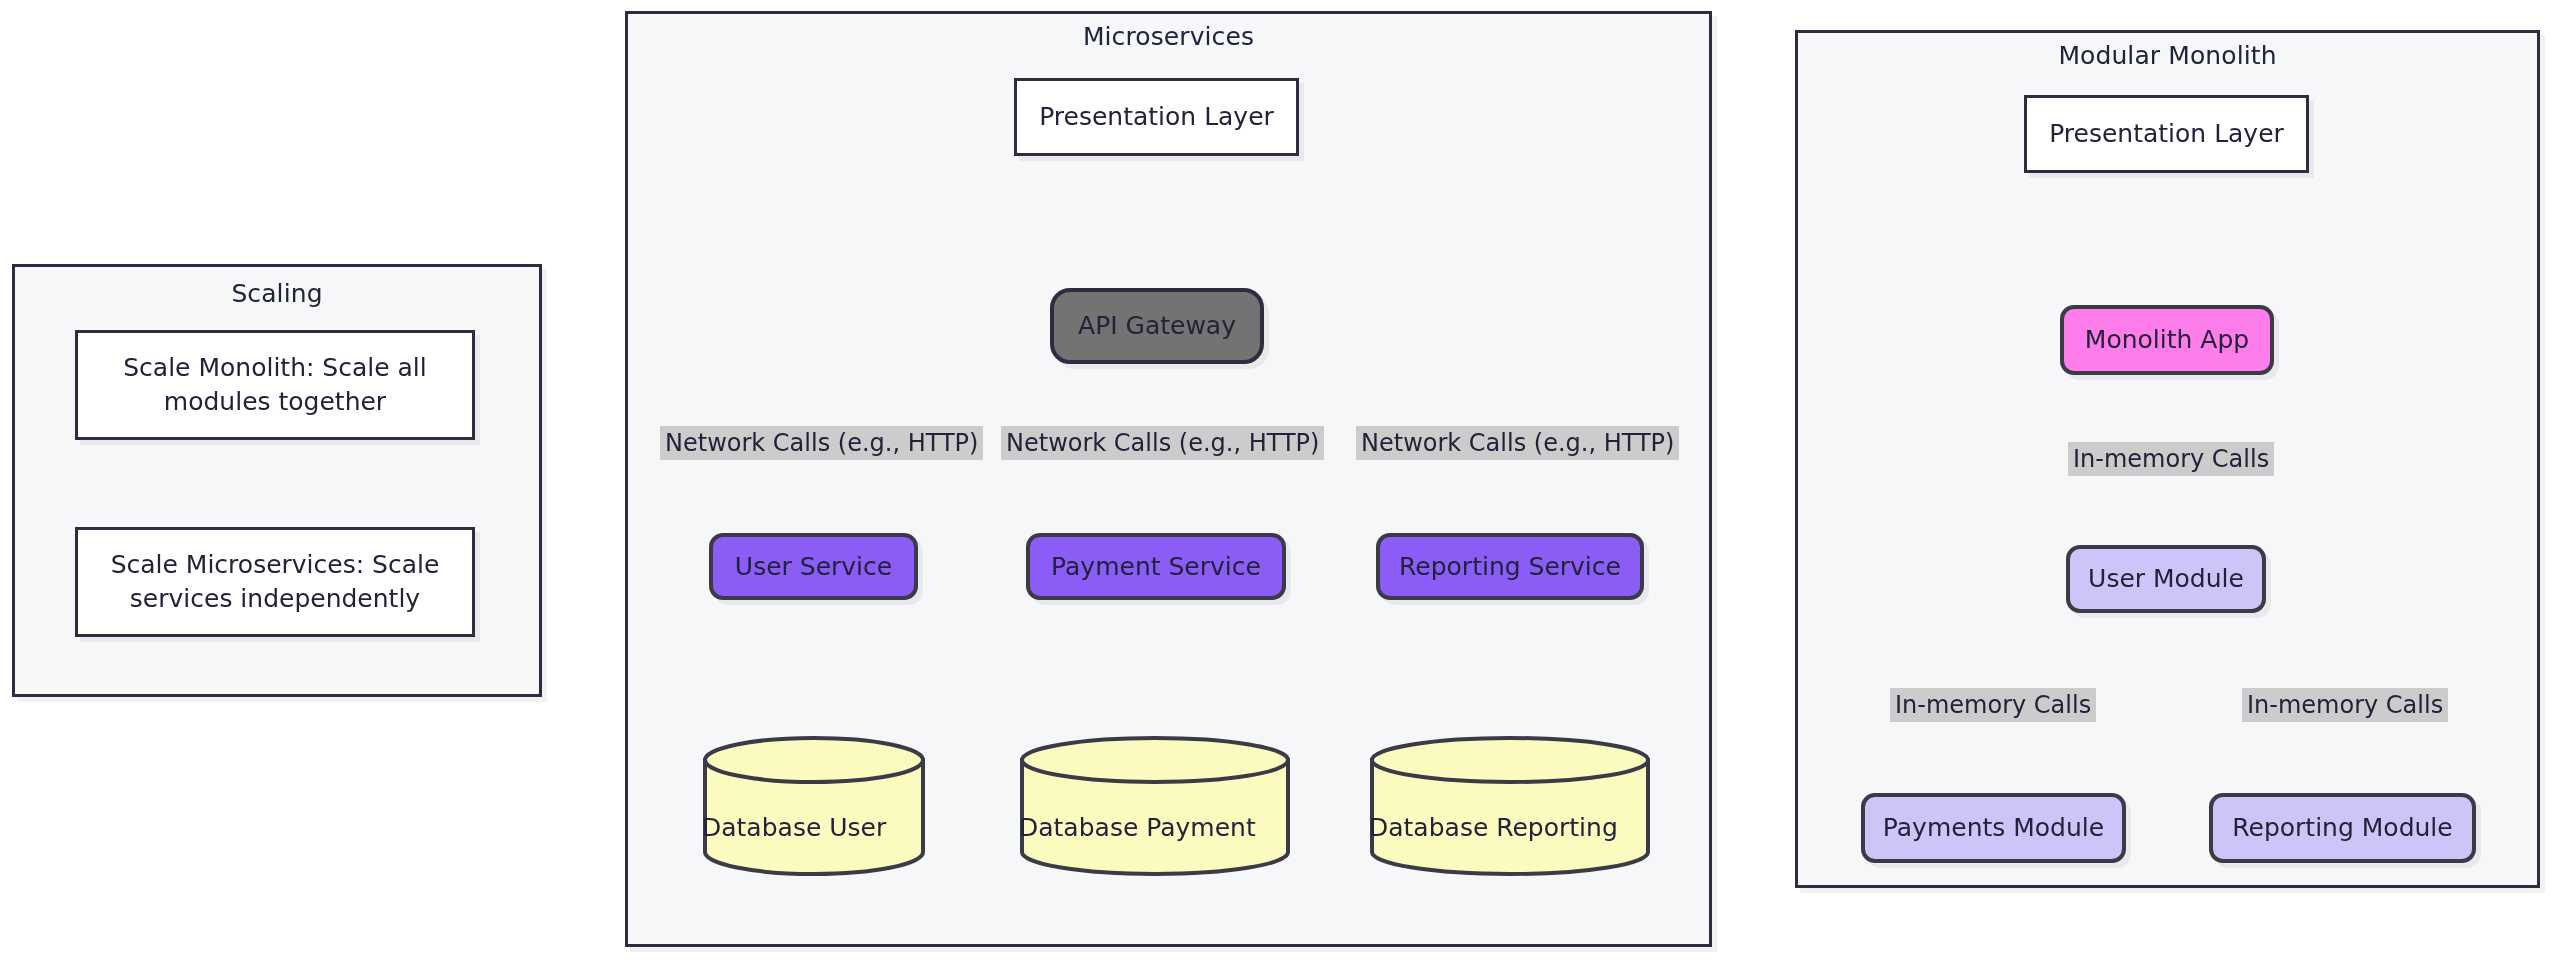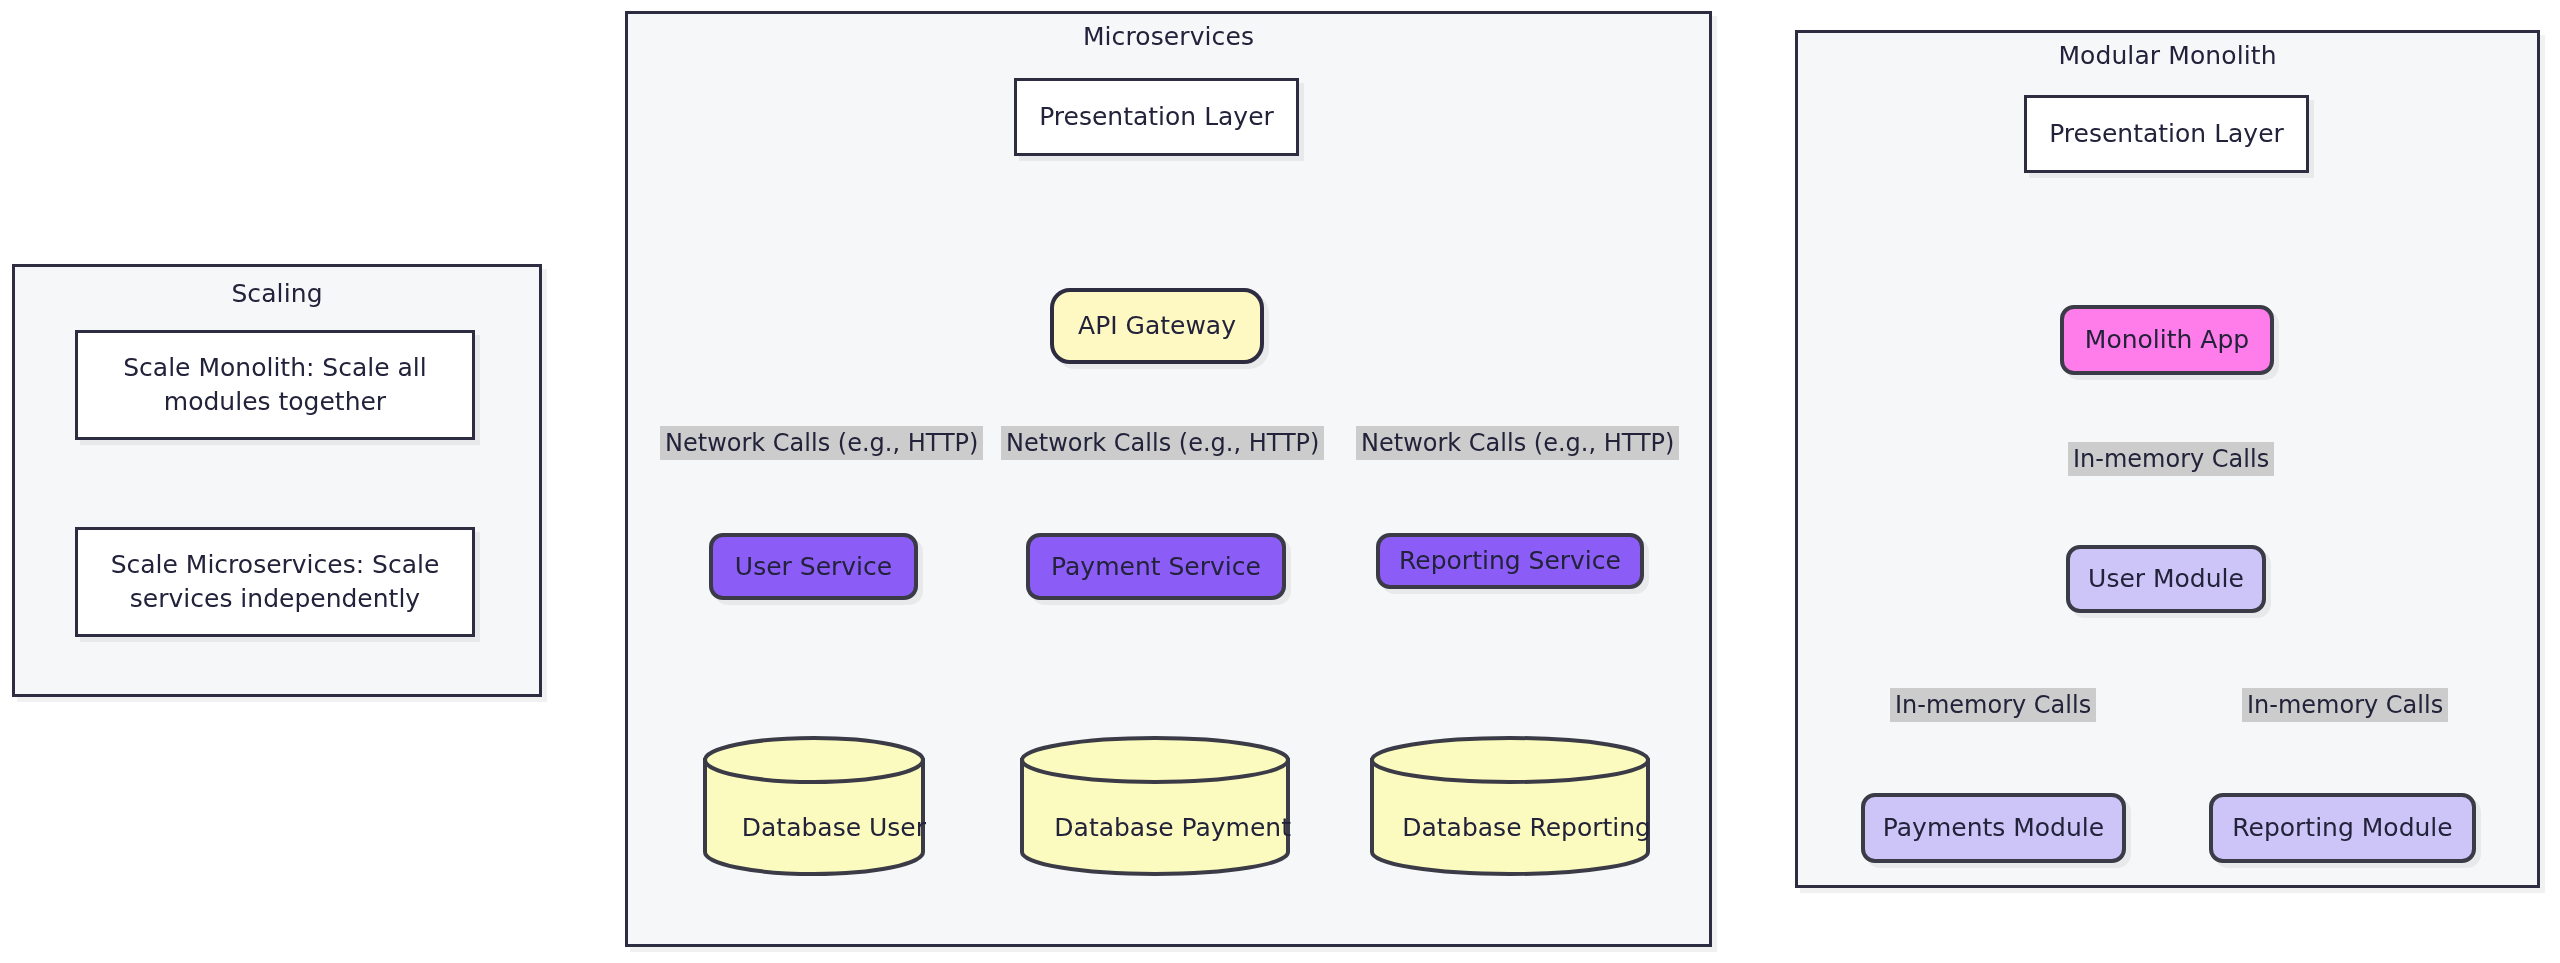--- a/index.html
+++ b/index.html
@@ -59,21 +59,21 @@
   }
   .node.round {
     border-radius: 14px;
     border: 4px solid #333344;
   }
   .node.service {
     background: #8b5cf6;
     border-color: #3b3b47;
   }
   .node.gateway {
-    background: #fef9c3;
+    background: #737373;
     border-color: #2d2c40;
   }
   .node.monolith {
     background: #ff7ceb;
     border-color: #3b3b47;
   }
   .node.module {
     background: #cdc5f7;
     border-color: #3b3b47;
   }
@@ -85,21 +85,21 @@
   }
   .cyl svg {
     position: absolute;
     inset: 0;
     overflow: visible;
   }
   .cyl .cyl-label {
     position: absolute;
     left: 0;
     right: 0;
-    text-align: right;
+    text-align: left;
     font-size: 25px;
     color: #22223a;
     white-space: nowrap;
   }
 
   
   .edges {
     position: absolute;
     left: 0;
     top: 0;
@@ -191,21 +191,21 @@
   <div class="edge-label" style="left:1356px; top:426px;">
     <span>Network Calls (e.g., HTTP)</span>
   </div>
 
   <div class="node round service" style="left:709px; top:533px; width:209px; height:67px;">
     <span>User Service</span>
   </div>
   <div class="node round service" style="left:1026px; top:533px; width:260px; height:67px;">
     <span>Payment Service</span>
   </div>
-  <div class="node round service" style="left:1376px; top:533px; width:268px; height:56px;">
+  <div class="node round service" style="left:1376px; top:533px; width:268px; height:67px;">
     <span>Reporting Service</span>
   </div>
 
   <div class="cyl" style="left:702px; top:735px; width:224px; height:142px;">
     <svg viewBox="0 0 224 142" preserveAspectRatio="none">
       <path d="M 3 25 L 3 117 A 109 22 0 0 0 221 117 L 221 25 Z" fill="#fbfbbf" stroke="#3b3b47" stroke-width="4"></path>
       <ellipse cx="112" cy="25" rx="109" ry="22" fill="#fbfbbf" stroke="#3b3b47" stroke-width="4"></ellipse>
     </svg>
     <div class="cyl-label" style="top:78px;">Database User</div>
   </div>

